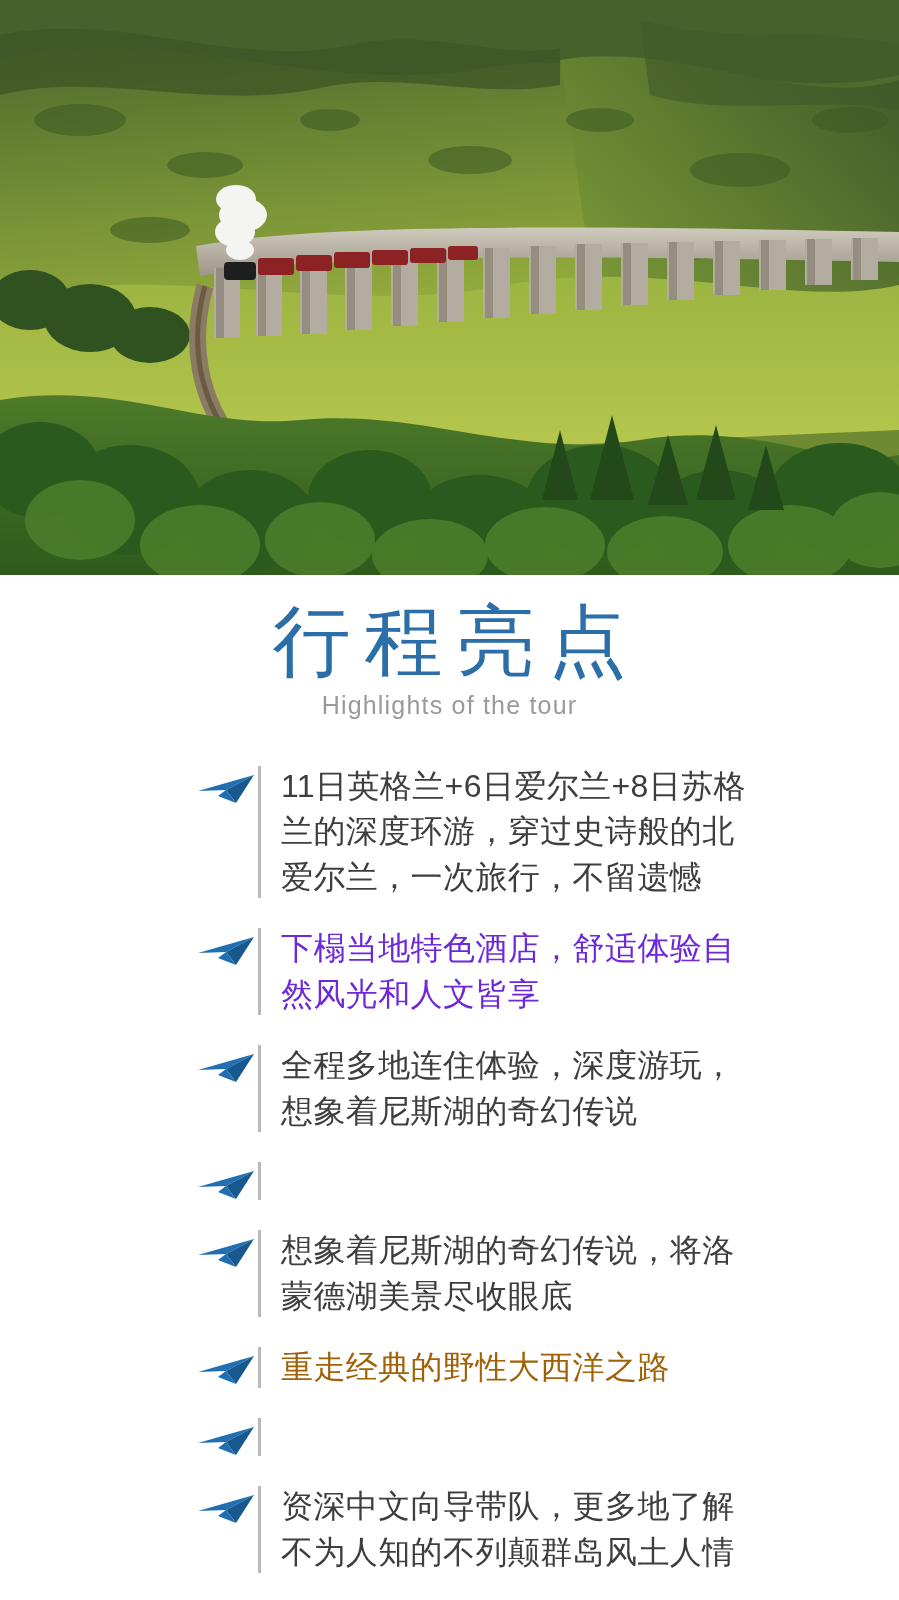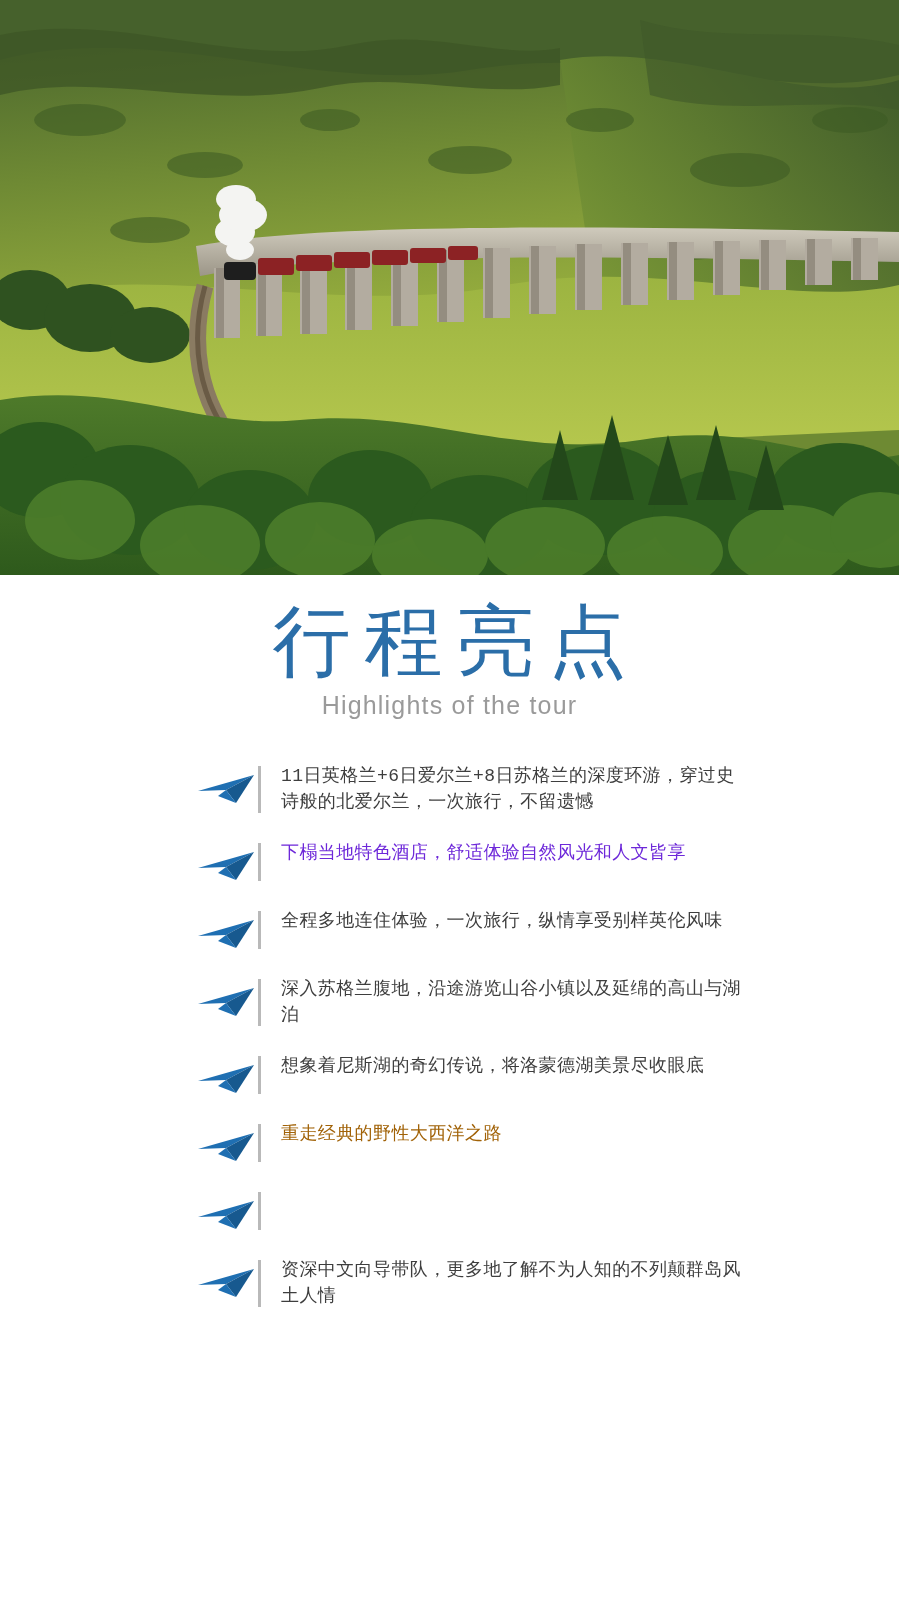--- a/index.html
+++ b/index.html
@@ -73,22 +73,22 @@
   .hl-divider {
     width: 3px;
     min-width: 3px;
     background: #b9b9b9;
     align-self: stretch;
     margin-right: 20px;
     margin-top: 2px;
     margin-bottom: 2px;
   }
   .hl-text {
-    font-family: Liberation Mono, monospace;
-    font-size: 18px;
+    font-family: Liberation Sans, sans-serif;
+    font-size: 32px;
     line-height: 1.42;
     color: #3e3e3e;
     letter-spacing: 0.4px;
     padding-top: 0px;
     max-width: 470px;
   }
 </style>
 </head>
 <body>
 
@@ -272,32 +272,31 @@
     </div>
     <div class="hl-item">
       <div class="hl-icon">
   <svg width="60" height="34" viewBox="0 0 60 34">
     <polygon points="2,19 58,3 30,18" fill="#1f6fb2"></polygon>
     <polygon points="30,18 58,3 40,31" fill="#17598f"></polygon>
     <polygon points="30,18 40,31 22,24" fill="#1f6fb2"></polygon>
   </svg>
       </div>
       <div class="hl-divider" style="background: rgb(185, 185, 185);"></div>
-      <div class="hl-text" style="color: rgb(62, 62, 62);">全程多地连住体验，一次旅行，纵情享受别样英伦风味</div>
-    </div>
-    <div class="hl-item">
-      <div class="hl-icon">
-  <svg width="60" height="34" viewBox="0 0 60 34">
-    <polygon points="2,19 58,3 30,18" fill="#1f6fb2"></polygon>
-    <polygon points="30,18 58,3 40,31" fill="#17598f"></polygon>
-    <polygon points="30,18 40,31 22,24" fill="#1f6fb2"></polygon>
-  </svg>
-      </div>
-      <div class="hl-divider" style="background: rgb(185, 185, 185);"></div>
-      <div class="hl-text" style="color: rgb(62, 62, 62);">深入苏格兰腹地，沿途游览山谷小镇以及延绵的高山与湖泊</div>
+      <div class="hl-text" style="color: rgb(62, 62, 62);">全程多地连住体验，深度游玩，想象着尼斯湖的奇幻传说</div>
+    </div>
+    <div class="hl-item">
+      <div class="hl-icon">
+  <svg width="60" height="34" viewBox="0 0 60 34">
+    <polygon points="2,19 58,3 30,18" fill="#1f6fb2"></polygon>
+    <polygon points="30,18 58,3 40,31" fill="#17598f"></polygon>
+    <polygon points="30,18 40,31 22,24" fill="#1f6fb2"></polygon>
+  </svg>
+      </div>
+      <div class="hl-divider" style="background: rgb(185, 185, 185);"></div>
     </div>
     <div class="hl-item">
       <div class="hl-icon">
   <svg width="60" height="34" viewBox="0 0 60 34">
     <polygon points="2,19 58,3 30,18" fill="#1f6fb2"></polygon>
     <polygon points="30,18 58,3 40,31" fill="#17598f"></polygon>
     <polygon points="30,18 40,31 22,24" fill="#1f6fb2"></polygon>
   </svg>
       </div>
       <div class="hl-divider" style="background: rgb(185, 185, 185);"></div>

